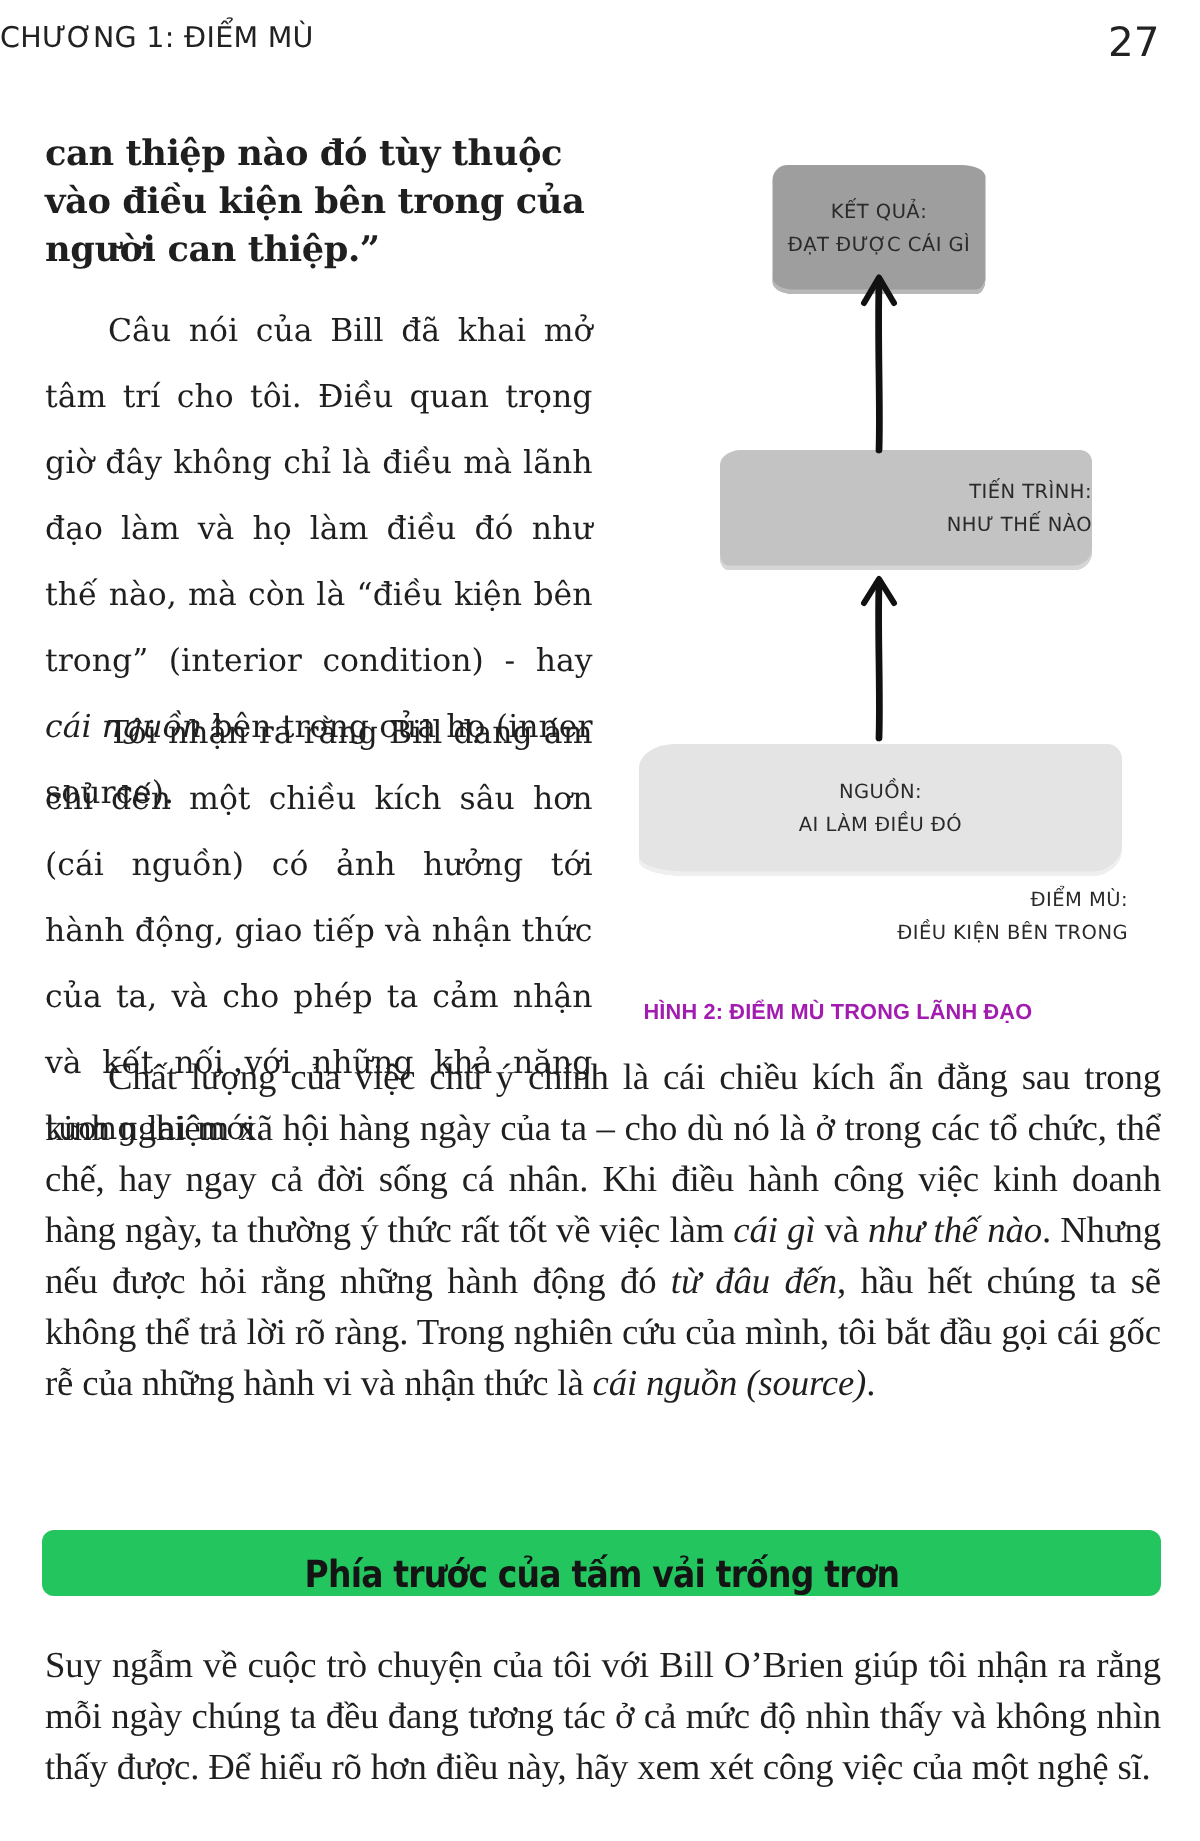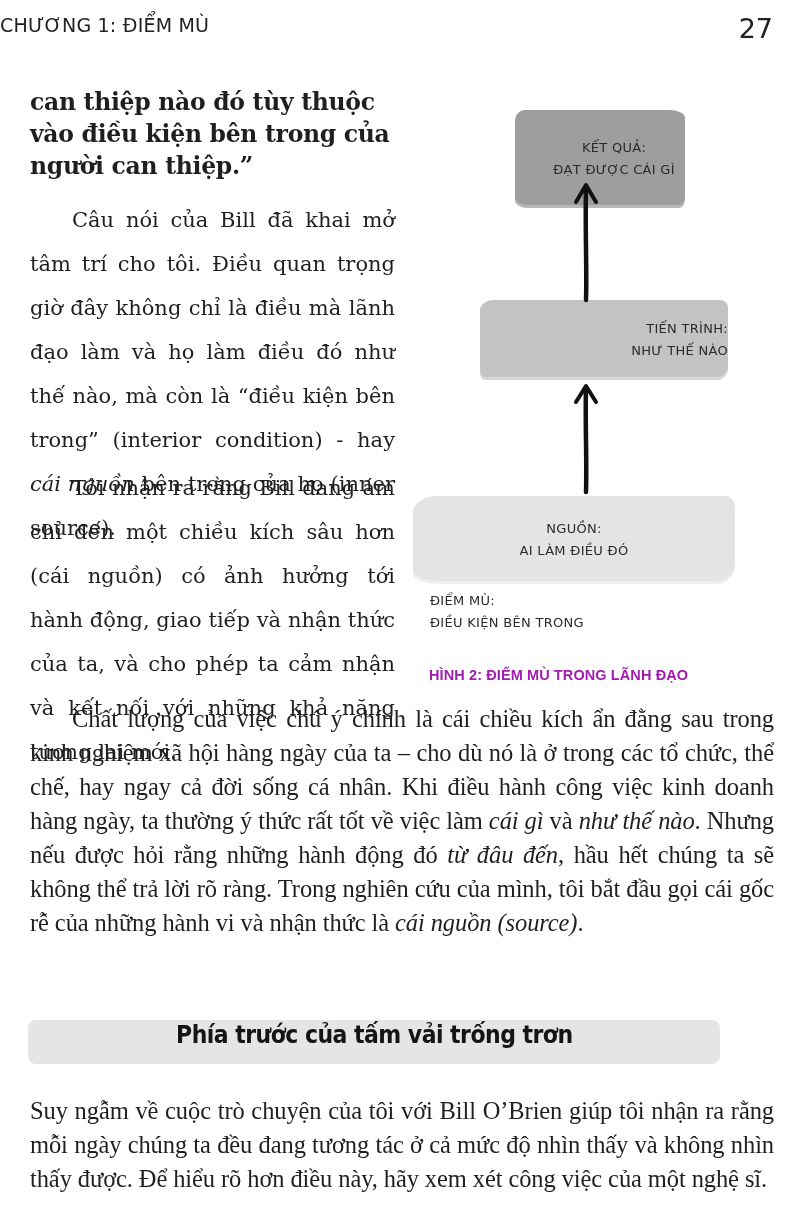--- a/index.html
+++ b/index.html
@@ -13,28 +13,28 @@
   .quote { top: 86px; font-weight: bold; font-size: 23.5px; line-height: 32px; letter-spacing: -0.3px; text-align: left; }
   .para { font-size: 21px; line-height: 44px; text-align: justify; text-align-last: left; }
   .p1 { top: 198px; }
   .p2 { top: 466px; }
   .indent { display: inline-block; width: 42px; }
 
   .full { left: 30px; width: 744px; }
   .p3 { top: 702px; font-family: "Liberation Serif", serif; font-size: 24.5px; line-height: 34px; text-align: justify; text-align-last: left; letter-spacing: -0.1px; }
   .p4 { top: 1094px; font-family: Liberation Serif, serif; font-size: 24.5px; line-height: 34px; text-align: justify; text-align-last: left; letter-spacing: -0.1px; }
 
-  .section-band { left: 28px; top: 1020px; width: 692px; height: 44px; background: #e5e5e5; border-radius: 8px; display: flex; align-items: flex-start; justify-content: center; }
+  .section-band { left: 28px; top: 1020px; width: 746px; height: 44px; background: #22c55e; border-radius: 8px; display: flex; align-items: flex-end; justify-content: center; }
   .section-title { font-family: "DejaVu Sans", sans-serif; font-weight: bold; font-size: 25px; color: #141414; letter-spacing: -0.6px; transform: scaleX(0.88); }
 
   .diag-box { display: flex; flex-direction: column; align-items: center; justify-content: center; font-family: "DejaVu Sans", sans-serif; font-size: 13px; line-height: 22px; color: #2a2a2a; letter-spacing: 0.3px; }
-  .box-top { left: 515px; top: 110px; width: 142px; height: 98px; background: #9e9e9e; border-radius: 10px 16px 6px 14px / 10px 8px 10px 8px; box-shadow: inset 0 -3px 0 #b8b8b8; padding-left: 28px; }
+  .box-top { left: 515px; top: 110px; width: 142px; height: 86px; background: #9e9e9e; border-radius: 10px 16px 6px 14px / 10px 8px 10px 8px; box-shadow: inset 0 -3px 0 #b8b8b8; }
   .box-mid { left: 480px; top: 300px; width: 248px; height: 80px; background: #c3c3c3; border-radius: 14px 8px 12px 6px / 10px 8px 12px 8px; box-shadow: inset 0 -3px 0 #d6d6d6; align-items: flex-end; }
-  .box-bot { left: 413px; top: 496px; width: 322px; height: 88px; background: #e4e4e4; border-radius: 24px 10px 20px 30px / 16px 10px 18px 10px; box-shadow: inset 0 -3px 0 #efefef; }
-  .blind-spot { left: 430px; top: 590px; width: 322px; text-align: left; font-family: "DejaVu Sans", sans-serif; font-size: 13px; line-height: 22px; color: #2a2a2a; letter-spacing: 0.3px; }
+  .box-bot { left: 426px; top: 496px; width: 322px; height: 88px; background: #e4e4e4; border-radius: 24px 10px 20px 30px / 16px 10px 18px 10px; box-shadow: inset 0 -3px 0 #efefef; }
+  .blind-spot { left: 430px; top: 590px; width: 322px; text-align: right; font-family: "DejaVu Sans", sans-serif; font-size: 13px; line-height: 22px; color: #2a2a2a; letter-spacing: 0.3px; }
   .fig-caption { left: 429px; top: 667px; font-family: "Liberation Sans", sans-serif; font-weight: bold; font-size: 14.5px; color: #a21caf; letter-spacing: 0.1px; }
   svg.arrows { left: 560px; top: 180px; }
 </style>
 </head>
 <body>
 
 <div class="abs header-title">CHƯƠNG 1: ĐIỂM MÙ</div>
 <div class="abs page-number">27</div>
 
 <div class="abs col-left serif quote">can thiệp nào đó tùy thuộc vào điều kiện bên trong của người can thiệp.”</div>

